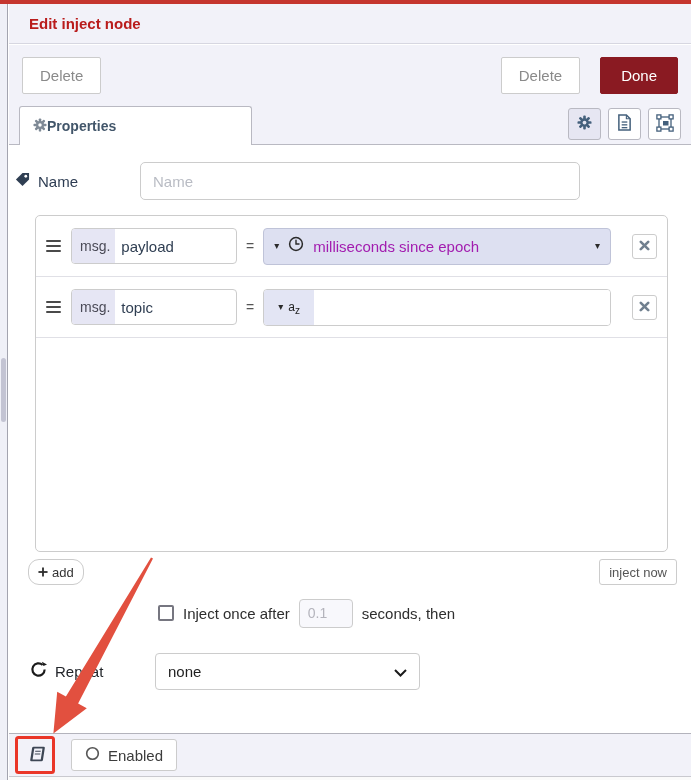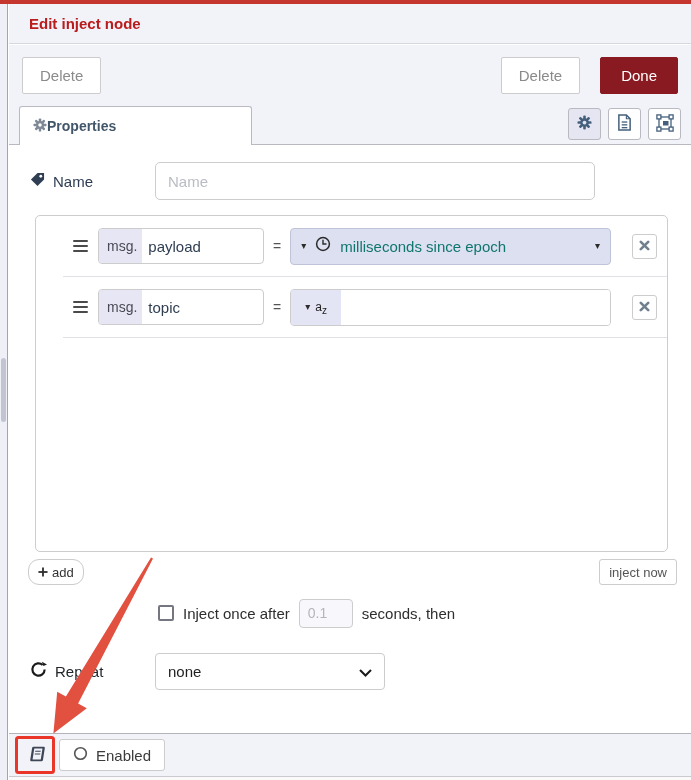--- a/index.html
+++ b/index.html
@@ -19,57 +19,57 @@
   .flex-spacer{flex:1;}
 
   .tab-row{position:absolute;left:0;top:101px;width:100%;height:40px;background:#f2f2f9;border-bottom:1px solid #b9b9c2;}
   .tab{position:absolute;left:10px;top:1px;width:233px;height:39px;background:#fff;border:1px solid #b9b9c2;border-bottom:none;border-radius:3px 3px 0 0;display:flex;align-items:center;gap:0;padding-left:13px;font-size:14px;font-weight:bold;color:#42566a;cursor:pointer;}
   .tab-tools{position:absolute;right:10px;top:3px;display:flex;gap:7px;}
   .tool-btn{width:33px;height:32px;border:1px solid #b9b9c2;border-radius:3px;background:#fff;display:flex;align-items:center;justify-content:center;padding:0;cursor:pointer;}
   .tool-btn.active{background:#e6e6f2;}
 
   .content{position:absolute;left:0;top:141px;width:100%;height:588px;background:#fff;}
 
-  .name-row{position:absolute;left:21px;top:17px;height:38px;display:flex;align-items:center;width:600px;}
+  .name-row{position:absolute;left:6px;top:17px;height:38px;display:flex;align-items:center;width:600px;}
   .field-label{display:flex;gap:8px;align-items:center;font-size:15px;color:#2d3c52;width:125px;}
   .name-input{width:440px;height:38px;border:1px solid #ccc;border-radius:5px;padding:0 12px;font-size:15px;color:#333;font-family:inherit;}
   .name-input::placeholder{color:#b9bcc4;}
 
-  .list-box{position:absolute;left:26px;top:70px;width:633px;height:337px;border:1px solid #ccc;border-radius:5px;overflow:hidden;background:#fff;padding-left:27px;}
+  .list-box{position:absolute;left:26px;top:70px;width:633px;height:337px;border:1px solid #ccc;border-radius:5px;overflow:hidden;background:#fff;}
   .prop-row{display:flex;align-items:center;height:61px;border-bottom:1px solid #e0e0e6;padding:0 10px;}
   .drag{width:15px;margin-right:10px;cursor:grab;}
   .drag i{display:block;height:2px;background:#4a4a4a;margin:3px 0;border-radius:1px;}
   .prop-key{display:flex;align-items:center;width:166px;height:36px;border:1px solid #ccc;border-radius:4px;background:#fff;overflow:hidden;flex-shrink:0;}
   .msg-badge{background:#e6e6f4;color:#4a4a56;font-size:14px;padding:0 5px 0 8px;height:100%;display:flex;align-items:center;}
   .prop-name{padding-left:6px;font-size:15px;color:#2f3e52;}
   .eq{margin:0 9px;color:#555;font-size:14px;}
   .typed-input{flex:1;height:37px;border-radius:4px;display:flex;align-items:center;margin-right:21px;}
   .typed-input.filled{background:#dde0f1;border:1px solid #bfc3d8;padding:0 10px;gap:9px;cursor:pointer;}
   .typed-input.editable{border:1px solid #ccc;background:#fff;overflow:hidden;}
   .type-sel{width:50px;height:100%;background:#e3e5f4;display:flex;align-items:center;justify-content:center;gap:5px;cursor:pointer;flex-shrink:0;}
   .typed-text{flex:1;border:none;outline:none;height:100%;font-size:15px;padding:0 8px;font-family:inherit;min-width:0;}
   .caret{font-size:10px;color:#2b2b2b;line-height:1;}
-  .dd-value{font-size:15px;color:#0f766e;flex:1;}
+  .dd-value{font-size:15px;color:#a21caf;flex:1;}
   .az{display:flex;align-items:flex-start;line-height:1;color:#1f1f1f;}
   .az i{font-style:normal;font-size:12px;}
   .az i.sub{font-size:10px;transform:translateY(5px);}
   .x-btn{width:25px;height:25px;border:1px solid #ccc;border-radius:3px;background:#fff;display:flex;align-items:center;justify-content:center;padding:0;cursor:pointer;flex-shrink:0;}
 
   .add-btn{position:absolute;left:19px;top:414px;height:26px;padding:0 9px;font-size:13px;border:1px solid #ccc;border-radius:11px;background:#fff;color:#333;display:flex;align-items:center;gap:4px;font-family:inherit;cursor:pointer;}
   .inject-now-btn{position:absolute;right:14px;top:414px;height:26px;padding:0 9px;font-size:13px;border:1px solid #ccc;border-radius:3px;background:#fff;color:#555;font-family:inherit;cursor:pointer;}
 
   .once-row{position:absolute;left:149px;top:452px;height:32px;display:flex;align-items:center;gap:9px;font-size:15px;color:#2e2e2e;}
   .checkbox{width:16px;height:16px;border:2px solid #767680;border-radius:2px;background:#fff;cursor:pointer;}
   .seconds-input{width:54px;height:29px;border:1px solid #ccc;border-radius:4px;font-size:14px;color:#b4b4bc;padding:0 8px;background:#f8f8fc;font-family:inherit;}
 
   .repeat-row{position:absolute;left:21px;top:508px;height:37px;width:640px;}
   .repeat-label{display:flex;align-items:center;gap:8px;font-size:15px;color:#22252a;position:absolute;left:0;top:8px;}
-  .select{position:absolute;left:125px;top:0;width:230px;height:37px;border:1px solid #ccc;border-radius:4px;display:flex;align-items:center;justify-content:space-between;padding:0 12px;font-size:15px;color:#1f1f1f;background:#fff;cursor:pointer;}
-
-  .dlg-footer{position:absolute;left:0;top:729px;width:100%;height:43px;background:#f2f2f9;border-top:1px solid #b3b3bc;display:flex;align-items:center;padding-left:10px;gap:4px;}
+  .select{position:absolute;left:125px;top:0;width:265px;height:37px;border:1px solid #ccc;border-radius:4px;display:flex;align-items:center;justify-content:space-between;padding:0 12px;font-size:15px;color:#1f1f1f;background:#fff;cursor:pointer;}
+
+  .dlg-footer{position:absolute;left:0;top:729px;width:100%;height:43px;background:#f2f2f9;border-top:1px solid #b3b3bc;display:flex;align-items:center;padding-left:10px;gap:16px;}
   .book-btn{width:36px;height:30px;background:transparent;border:none;display:flex;align-items:center;justify-content:center;padding:0;cursor:pointer;}
   .enabled-btn{height:32px;border:1px solid #ccc;border-radius:3px;background:#fff;display:flex;align-items:center;gap:8px;padding:0 13px;font-size:15px;color:#3c3c3c;font-family:inherit;cursor:pointer;}
   .bottom-strip{position:absolute;left:0;top:772px;width:100%;height:4px;background:#fafafa;border-top:1px solid #c9c9cf;}
 
   .annotation{position:absolute;left:0;top:0;width:691px;height:780px;z-index:20;pointer-events:none;}
 </style>
 </head>
 <body>
 
 <div class="stage">

